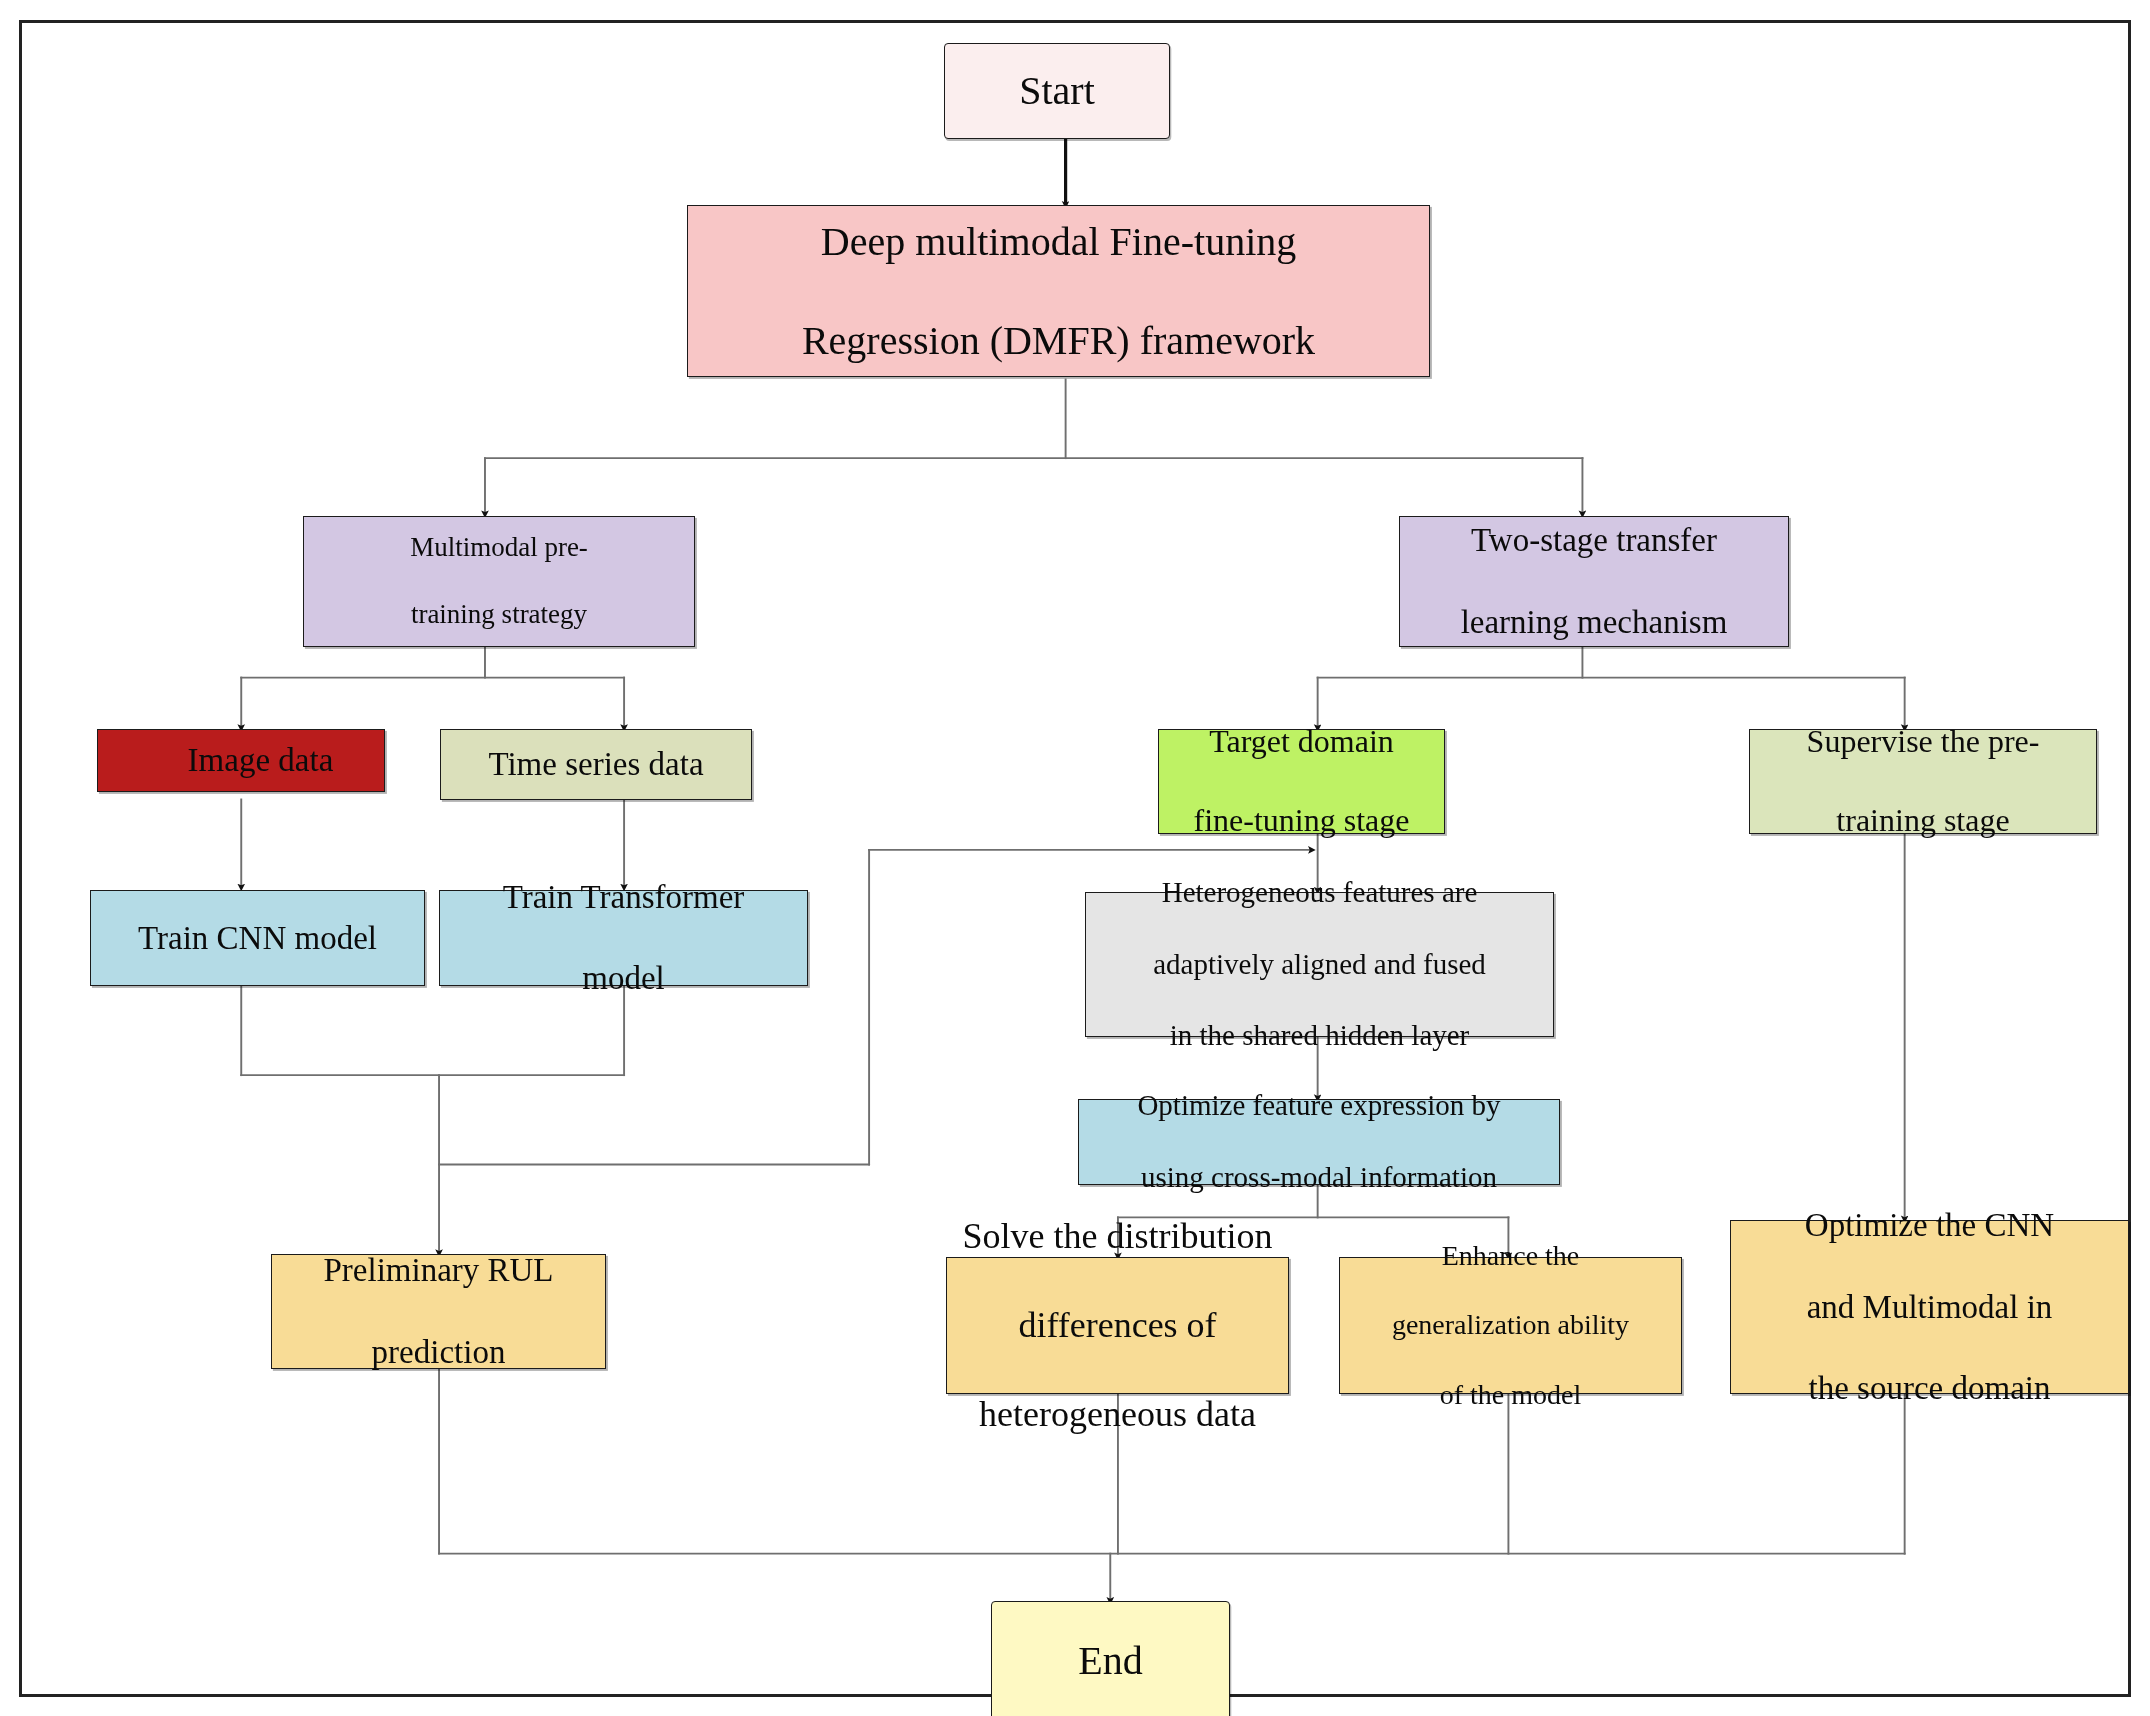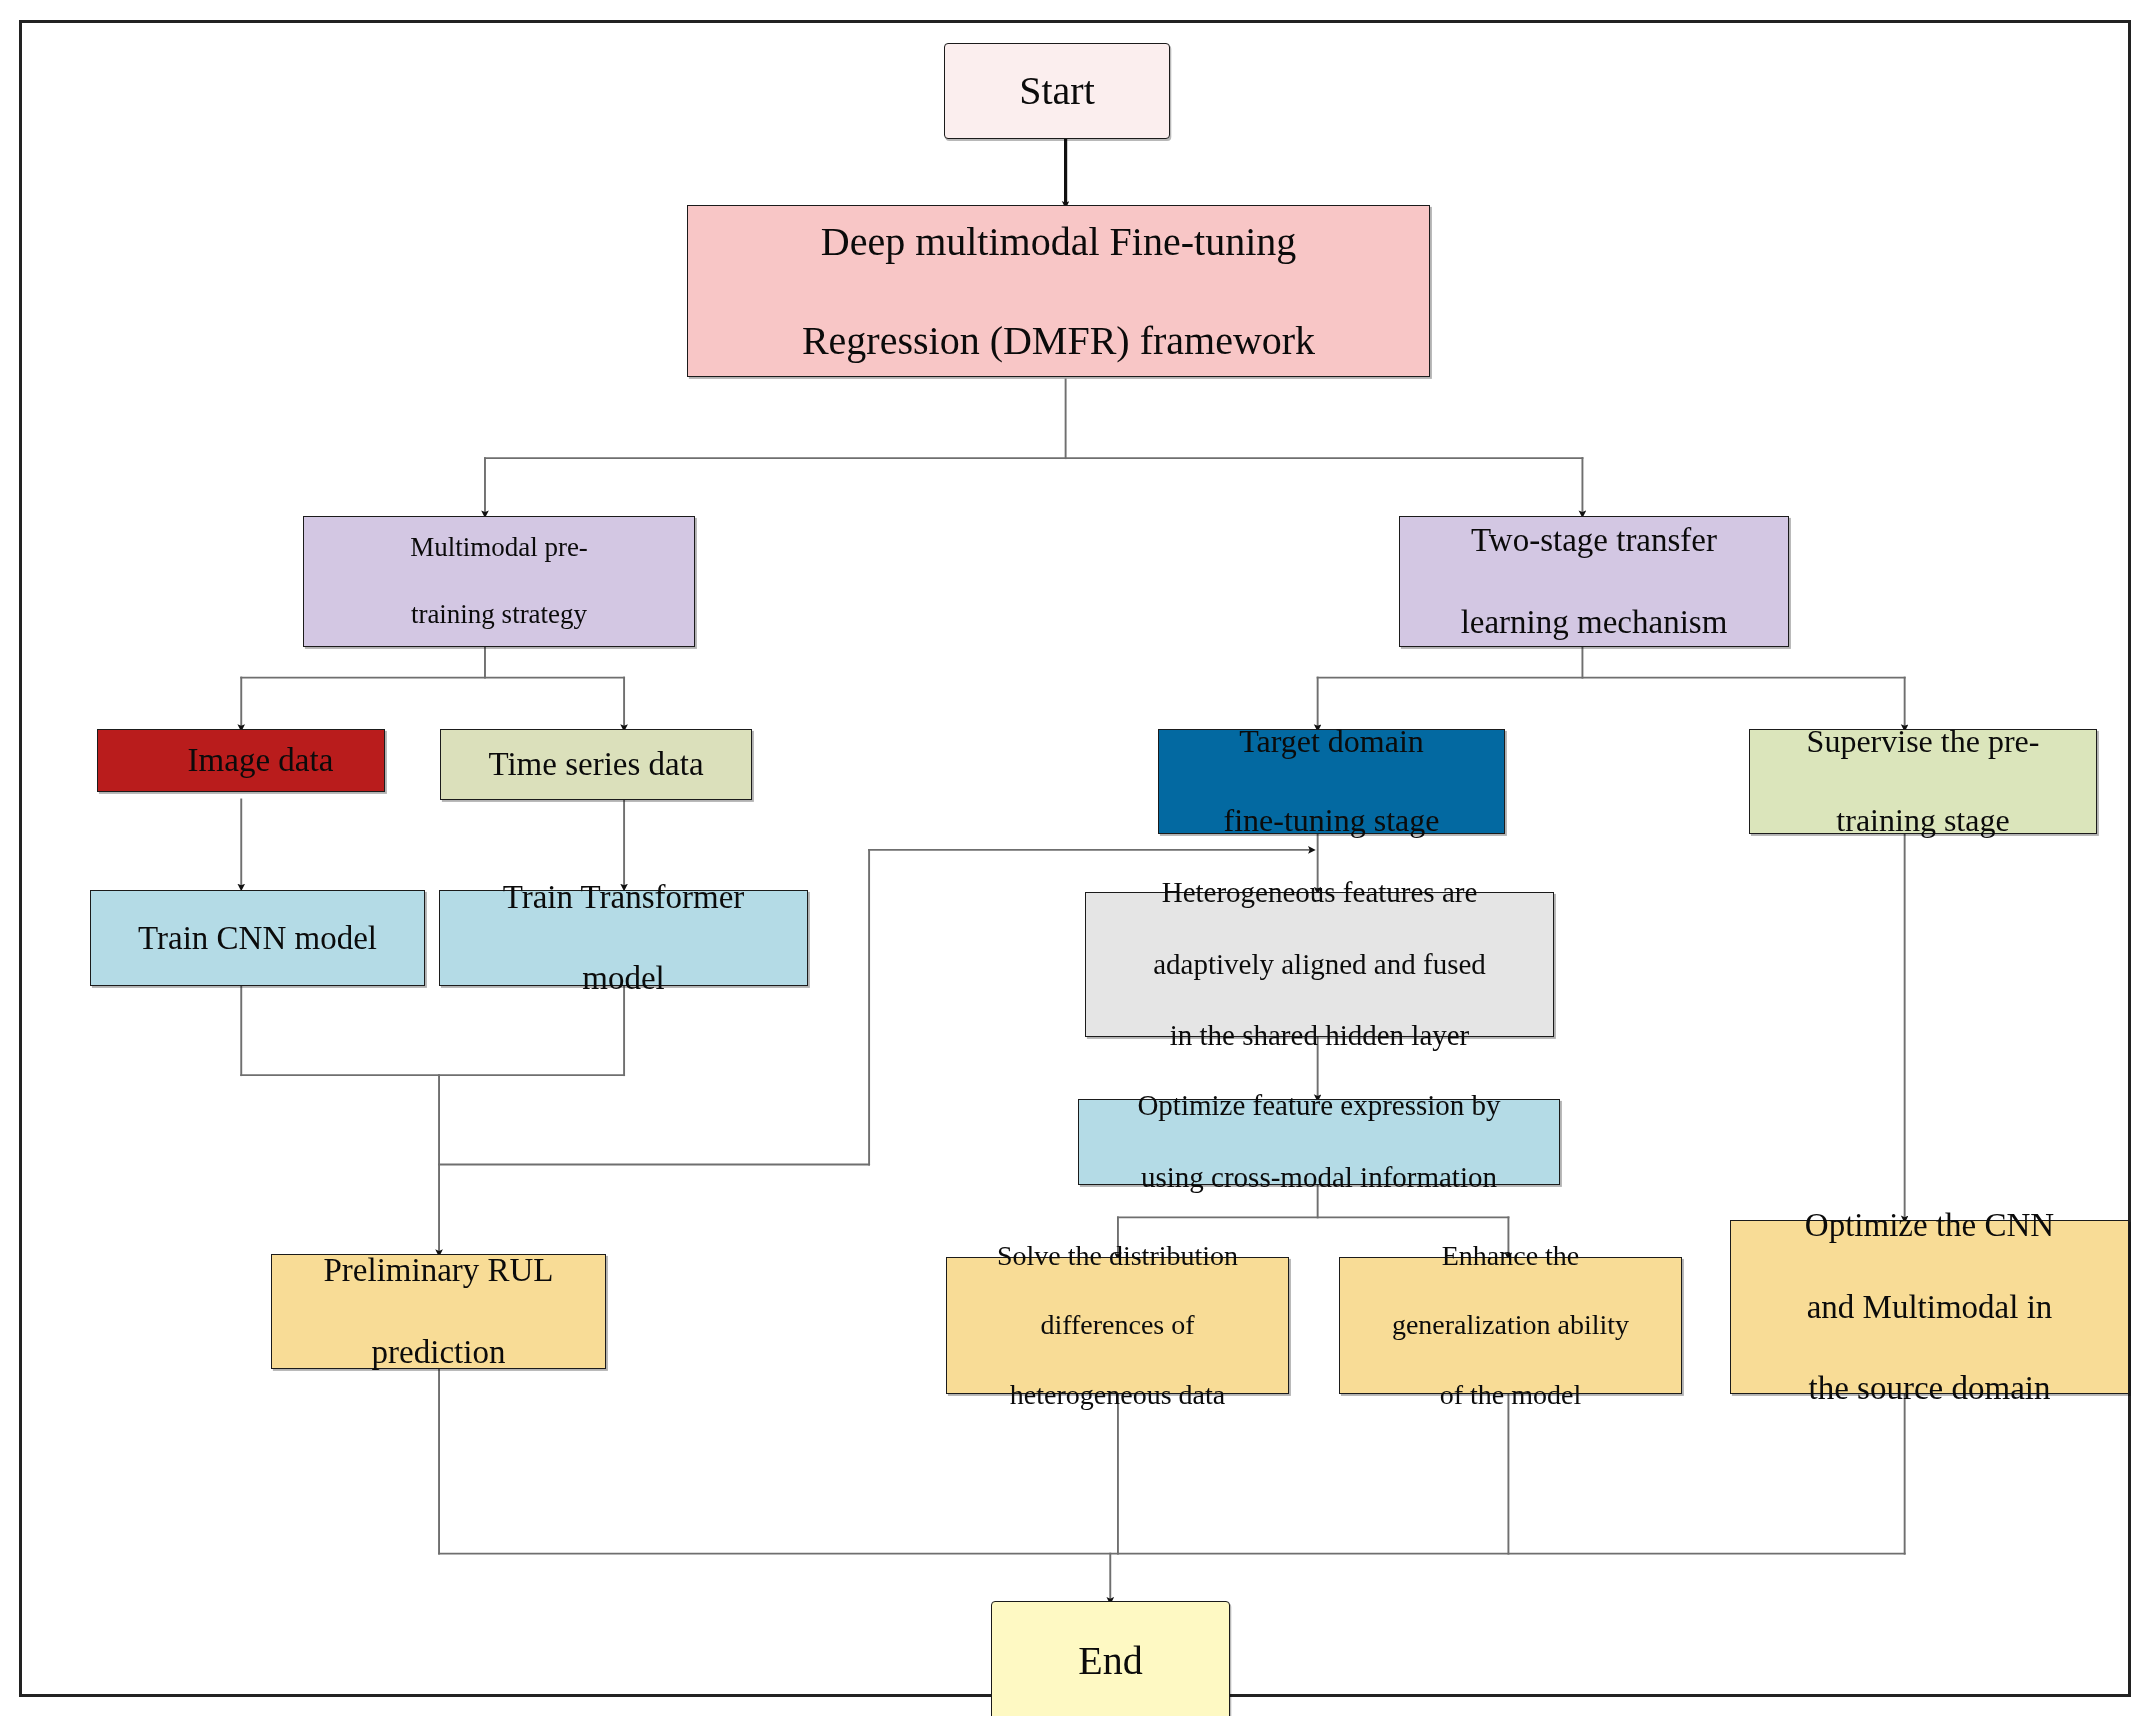--- a/index.html
+++ b/index.html
@@ -145,21 +145,21 @@
   </div>
 
   <div class="node" style="left:97px; top:729px; width:288px; height:63px; background:#b91c1c; font-size:33px;padding-left:44px;">
     <span>Image data</span>
   </div>
 
   <div class="node" style="left:440px; top:729px; width:312px; height:71px; background:#dbe0bb; font-size:33px;">
     <span>Time series data</span>
   </div>
 
-  <div class="node" style="left:1158px; top:729px; width:347px; height:105px; background:#0369a1; font-size:32px;">
+  <div class="node" style="left:1158px; top:729px; width:287px; height:105px; background:#bef264; font-size:32px;">
     <span><span>Target domain</span><br><span>fine-tuning stage</span></span>
   </div>
 
   <div class="node" style="left:1749px; top:729px; width:348px; height:105px; background:#dbe5bb; font-size:32px;">
     <span><span>Supervise the pre-</span><br><span>training stage</span></span>
   </div>
 
   <div class="node" style="left:75px; top:890px; width:335px; height:96px; background:#b4dbe6; font-size:33px;margin-left:15px;">
     <span>Train CNN model</span>
   </div>
@@ -173,21 +173,21 @@
   </div>
 
   <div class="node" style="left:1078px; top:1099px; width:482px; height:86px; background:#b4dbe6; font-size:29px;">
     <span><span>Optimize feature expression by</span><br><span>using cross-modal information</span></span>
   </div>
 
   <div class="node" style="left:271px; top:1254px; width:335px; height:115px; background:#f8dc96; font-size:33px;">
     <span><span>Preliminary RUL</span><br><span>prediction</span></span>
   </div>
 
-  <div class="node" style="left:946px; top:1257px; width:343px; height:137px; background:#f8dc96; font-size:28px;">
+  <div class="node" style="left:946px; top:1257px; width:343px; height:137px; background:#f8dc96; font-size:36px;">
     <span><span>Solve the distribution</span><br><span>differences of</span><br><span>heterogeneous data</span></span>
   </div>
 
   <div class="node" style="left:1339px; top:1257px; width:343px; height:137px; background:#f8dc96; font-size:28px;">
     <span><span>Enhance the</span><br><span>generalization ability</span><br><span>of the model</span></span>
   </div>
 
   <div class="node" style="left:1730px; top:1220px; width:399px; height:174px; background:#f8dc96; font-size:33px;">
     <span><span>Optimize the CNN</span><br><span>and Multimodal in</span><br><span>the source domain</span></span>
   </div>

